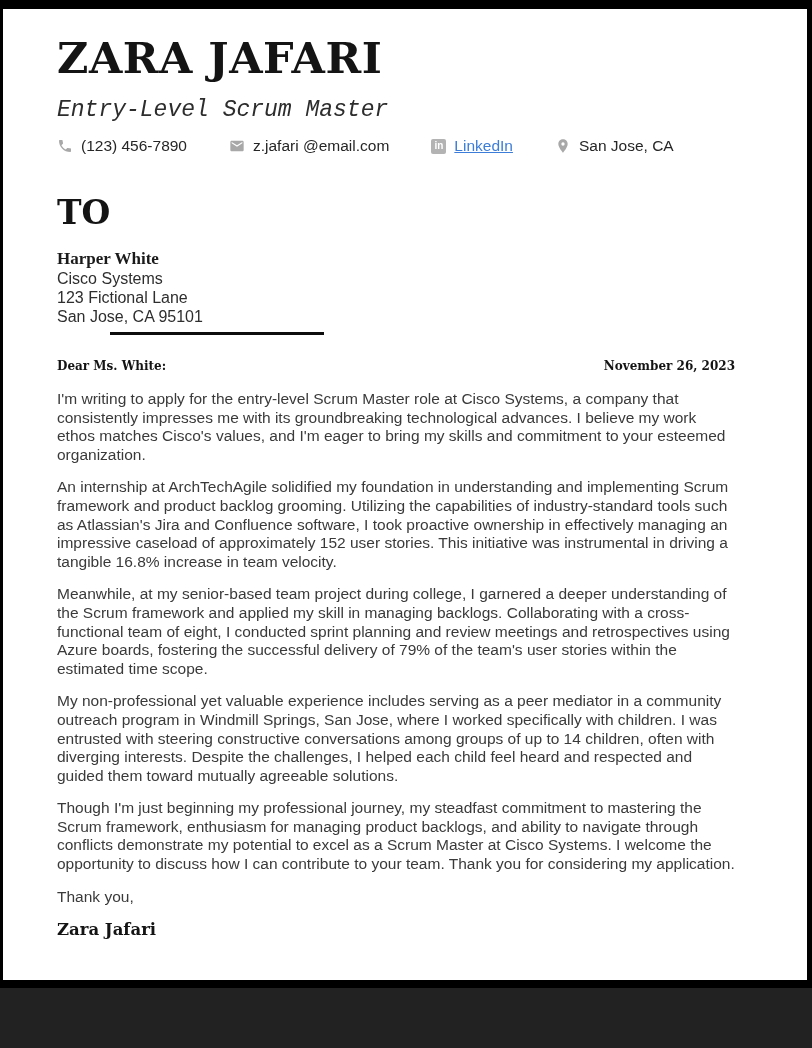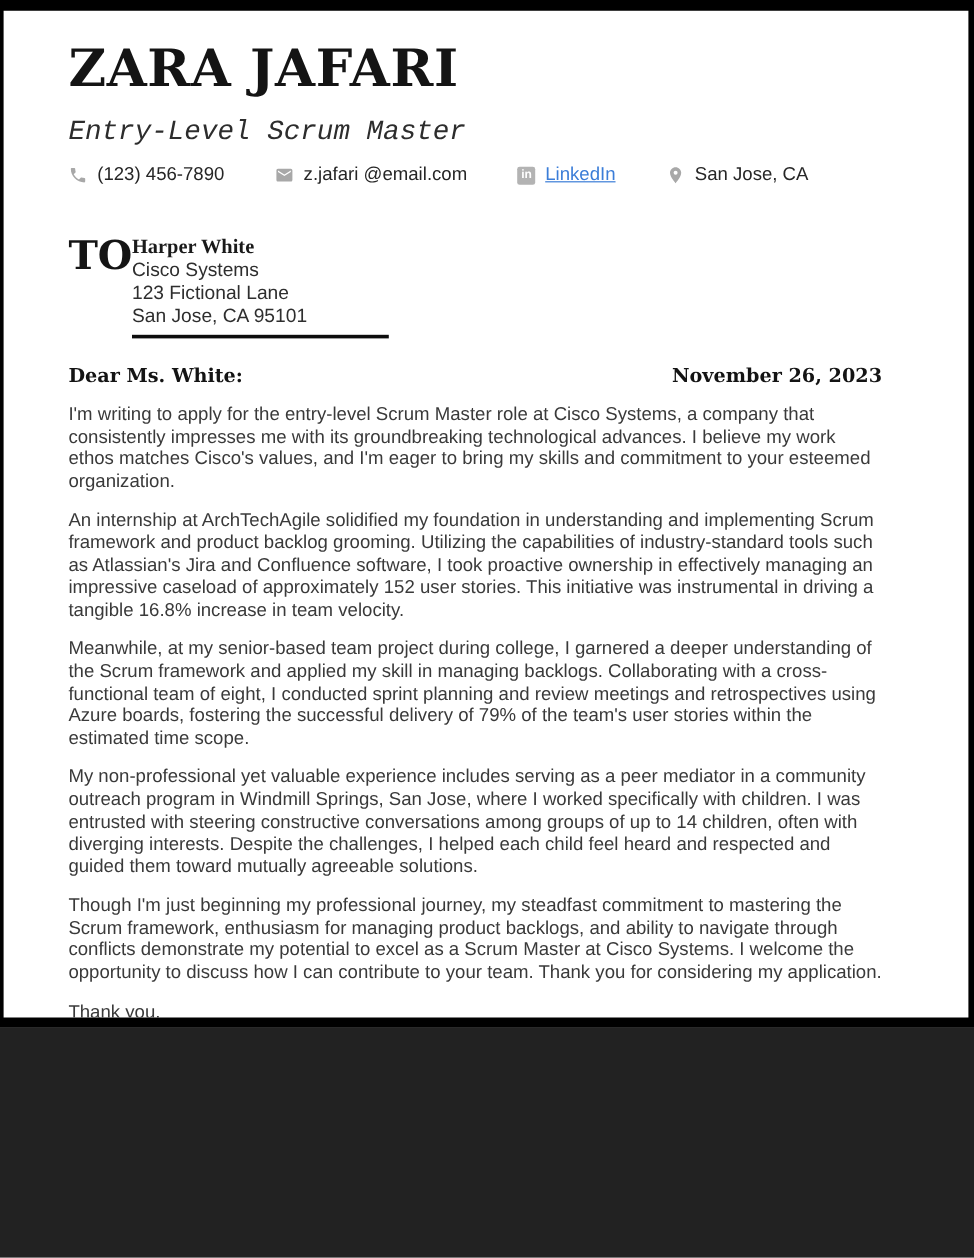--- a/index.html
+++ b/index.html
@@ -1,19 +1,19 @@
 <!DOCTYPE html>
 <html><head>
 <meta charset="utf-8">
 <style>
   html, body { margin: 0; padding: 0; background: #222; }
   .page {
     position: relative;
     width: 812px;
-    height: 856px;
+    height: 988px;
     box-sizing: border-box;
     background: #ffffff;
     border-top: 9px solid #000;
     border-bottom: 8px solid #000;
     border-left: 3px solid #000;
     border-right: 5px solid #000;
     font-family: "Liberation Sans", sans-serif;
     color: #3a3a3a;
     overflow: hidden;
   }
@@ -50,21 +50,21 @@
   .contact-item .ico svg { width: 16px; height: 16px; fill: #a8a8a8; }
   .li-badge {
     width: 15px; height: 15px; margin-right: 8px;
     background: #b3b3b3; border-radius: 2px;
     color: #ffffff; font-size: 10px; font-weight: 700;
     display: inline-flex; align-items: center; justify-content: center;
     line-height: 1;
   }
   a.linkedin-link { color: #3b7dd8; text-decoration: underline; }
 
-  .to-block { margin-top: 41px; display: flex; }
+  .to-block { margin-top: 41px; display: flex; flex-direction: column; }
   .to-label {
     font-family: "DejaVu Serif", serif;
     font-weight: 700;
     font-size: 33px;
     line-height: 34px;
     color: #141414;
     width: 53px;
     flex: 0 0 53px;
   }
   .recipient { display: flex; flex-direction: column; }
@@ -85,21 +85,21 @@
     background: #0d0d0d;
   }
 
   .salutation-row {
     margin-top: 21px;
     display: flex;
     justify-content: space-between;
     align-items: flex-end;
     font-family: "DejaVu Serif", serif;
     font-weight: 700;
-    font-size: 16px;
+    font-size: 12px;
     line-height: 20px;
     color: #141414;
     gap: 40px;
   }
 
   .body-paragraph {
     margin: 14px 0 0 0;
     font-size: 15.5px;
     line-height: 18.6px;
     color: #3a3a3a;

